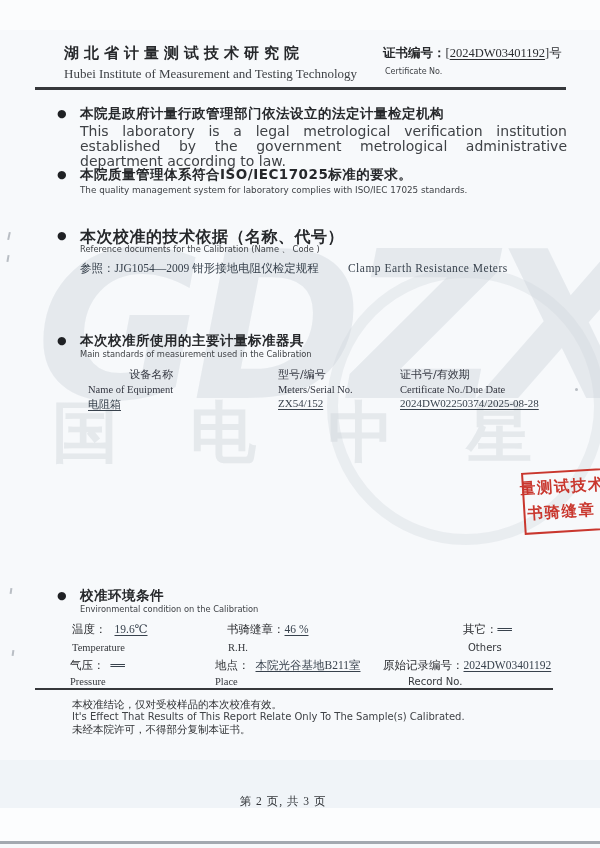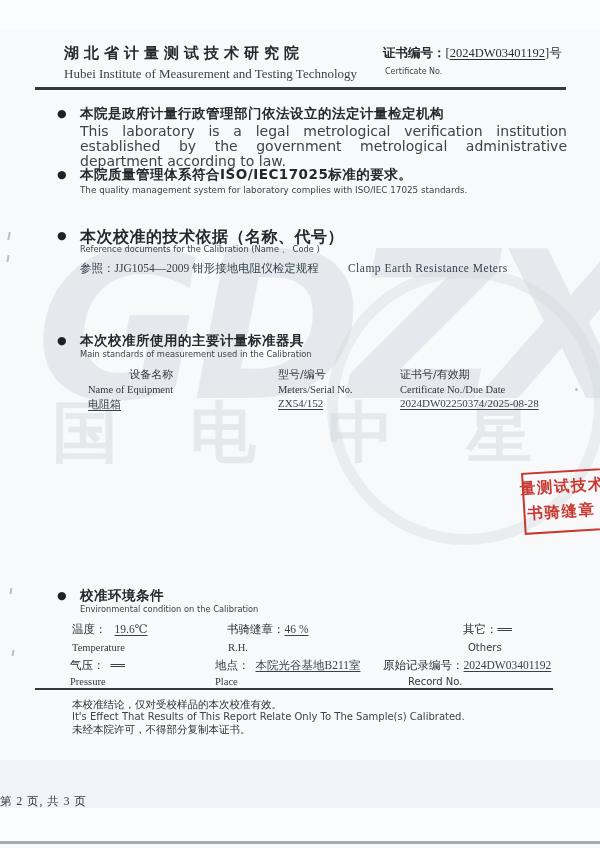--- a/index.html
+++ b/index.html
@@ -133,15 +133,15 @@
   <div class="abs content serif" style="left:70px;top:676px;font-size:10.5px;color:#34373b;">Pressure</div>
   <div class="abs content serif" style="left:215px;top:676px;font-size:10.5px;color:#34373b;">Place</div>
   <div class="abs content" style="left:408px;top:676px;font-size:10px;color:#34373b;">Record No.</div>
 
   <div class="abs content rule" style="left:35px;top:688px;width:518px;height:2px;"></div>
 
   <div class="abs content" style="left:72px;top:698px;font-size:10.5px;color:#2e3033;">本校准结论，仅对受校样品的本次校准有效。</div>
   <div class="abs content ensub" style="left:72px;top:711px;font-size:10px;">It's Effect That Results  of This Report Relate Only To The Sample(s) Calibrated.</div>
   <div class="abs content" style="left:72px;top:723px;font-size:10.5px;color:#2e3033;">未经本院许可，不得部分复制本证书。</div>
 
-  <div class="abs content serif" style="left:0;top:794px;width:566px;font-size:11.5px;letter-spacing:1px;color:#33363a;">第 2 页, 共 3 页</div>
+  <div class="abs content serif" style="left:0;top:794px;width:566px;text-align:center;font-size:11.5px;letter-spacing:1px;color:#33363a;">第 2 页, 共 3 页</div>
 
 </div>
 
 </body></html>

